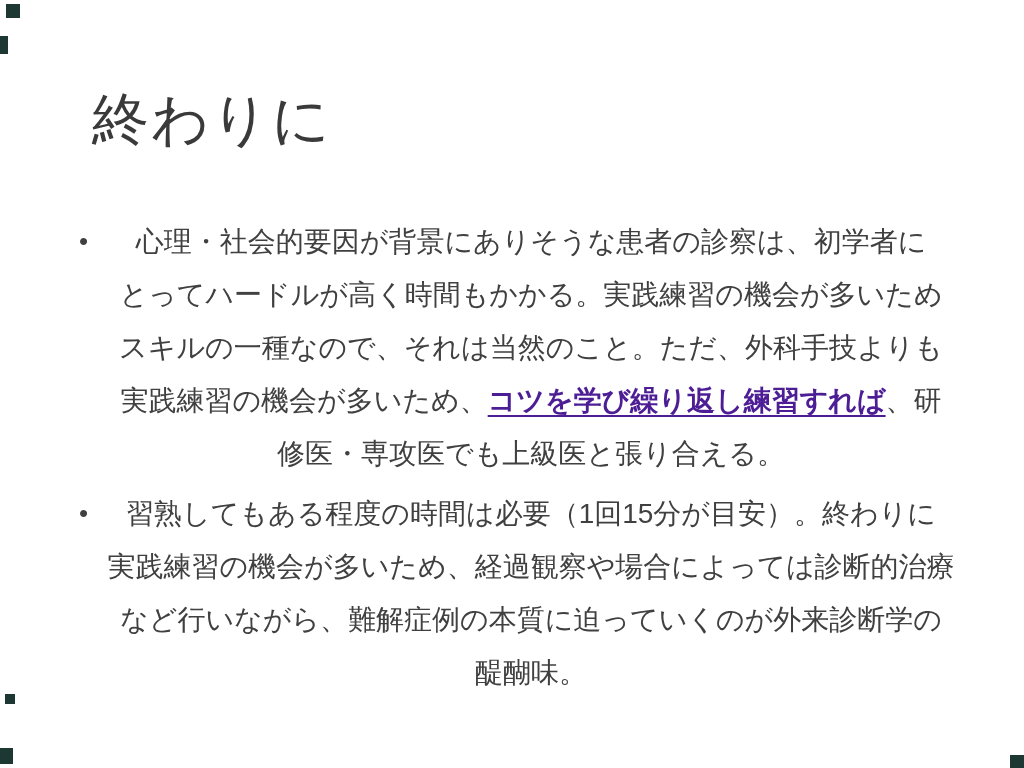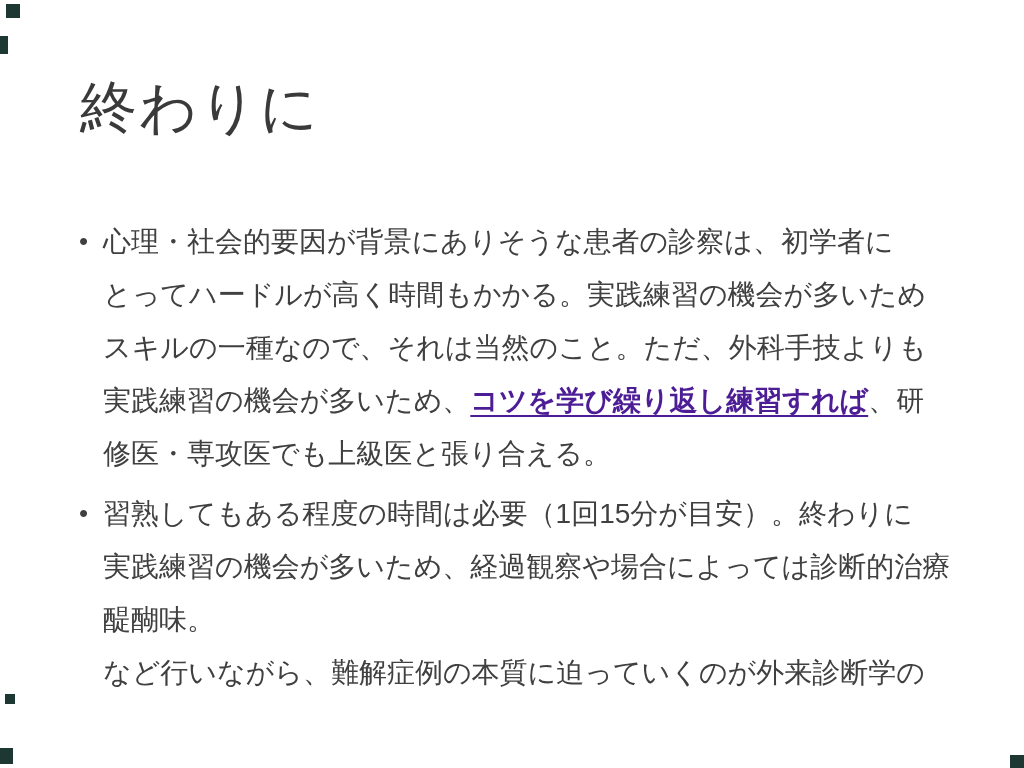--- a/index.html
+++ b/index.html
@@ -12,21 +12,21 @@
     width: 1024px;
     height: 768px;
     background: #ffffff;
     overflow: hidden;
     font-family: "Liberation Sans", sans-serif;
   }
   .slide-title {
     position: absolute;
     left: 76px;
     top: 72px;
-    margin: 4px;
+    margin: 16px;
     font-size: 57px;
     line-height: 1.1;
     font-weight: 300;
     color: #3a3a3a;
     letter-spacing: 2px;
     white-space: nowrap;
   }
   .slide-body {
     position: absolute;
     left: 79px;
@@ -49,20 +49,21 @@
     width: 24px;
     font-size: 26px;
     line-height: 53px;
     color: #404040;
   }
   .bullet-text {
     flex: 1 1 auto;
   }
   .line {
     white-space: nowrap;
+    text-align: center;
   }
   .em {
     font-weight: 700;
     color: #4c1d95;
     text-decoration: underline;
     text-decoration-thickness: 2px;
     text-underline-offset: 5px;
   }
   .corner-marker {
     position: absolute;
@@ -90,22 +91,22 @@
           <div class="line"><span>スキルの一種なので、それは当然のこと。ただ、外科手技よりも</span></div>
           <div class="line"><span>実践練習の機会が多いため、</span><span class="em">コツを学び繰り返し練習すれば</span><span>、研</span></div>
           <div class="line"><span>修医・専攻医でも上級医と張り合える。</span></div>
         </div>
       </div>
       <div class="bullet-item">
         <span class="bullet-marker">•</span>
         <div class="bullet-text">
           <div class="line"><span>習熟してもある程度の時間は必要（1回15分が目安）。終わりに</span></div>
           <div class="line"><span>実践練習の機会が多いため、経過観察や場合によっては診断的治療</span></div>
+          <div class="line"><span>など行いながら、難解症例の本質に迫っていくのが外来診断学の</span></div>
           <div class="line"><span>醍醐味。</span></div>
-          <div class="line"><span>など行いながら、難解症例の本質に迫っていくのが外来診断学の</span></div>
         </div>
       </div>
     </div>
 
   <div class="corner-marker cm-tl-1"></div>
   <div class="corner-marker cm-tl-2"></div>
   <div class="corner-marker cm-bl-1"></div>
   <div class="corner-marker cm-bl-2"></div>
   <div class="corner-marker cm-br-1"></div>
 

